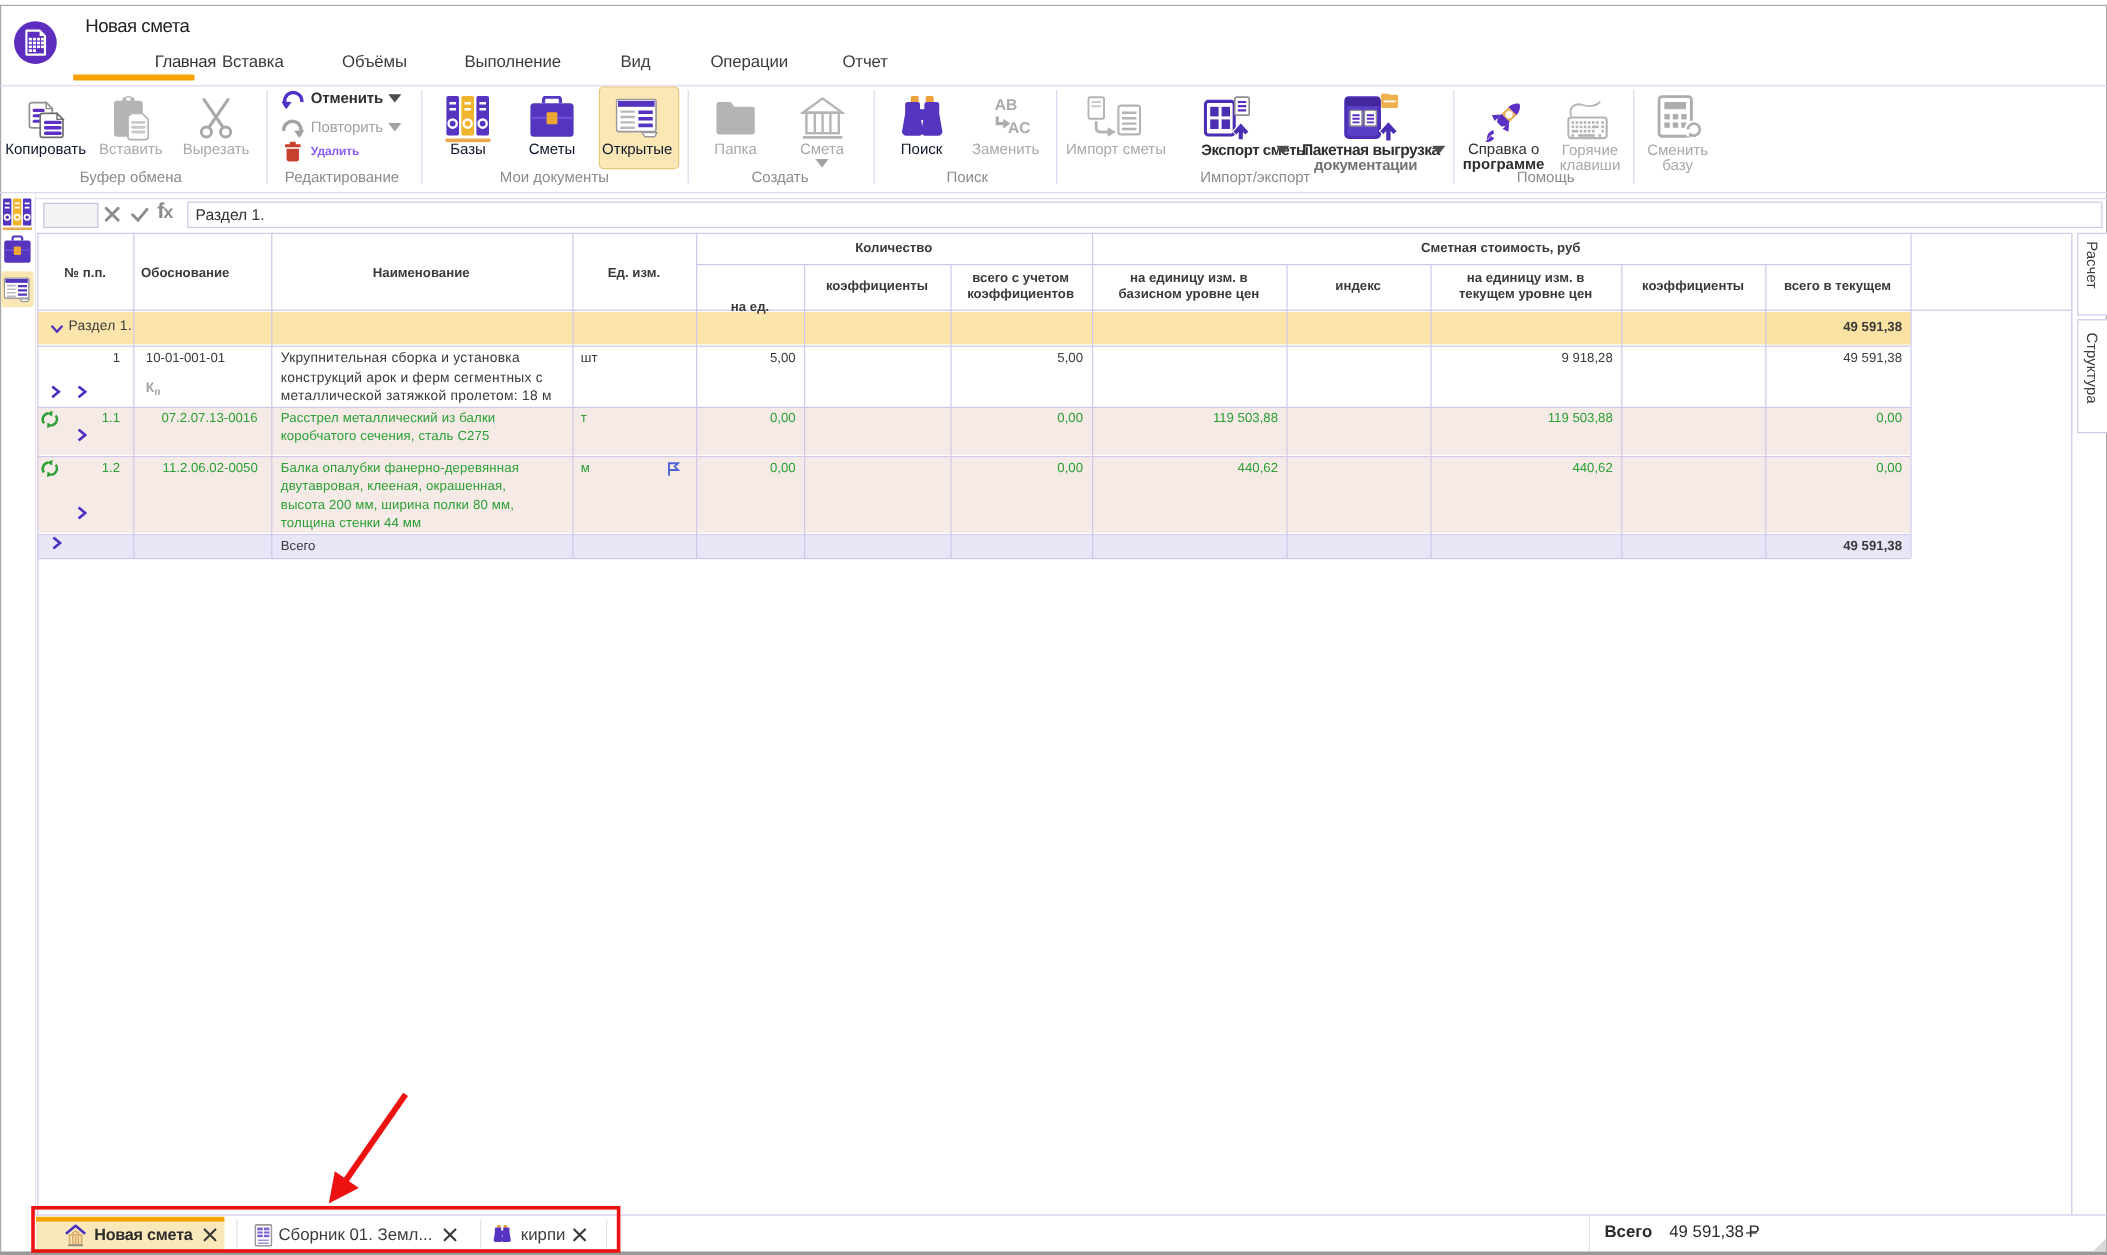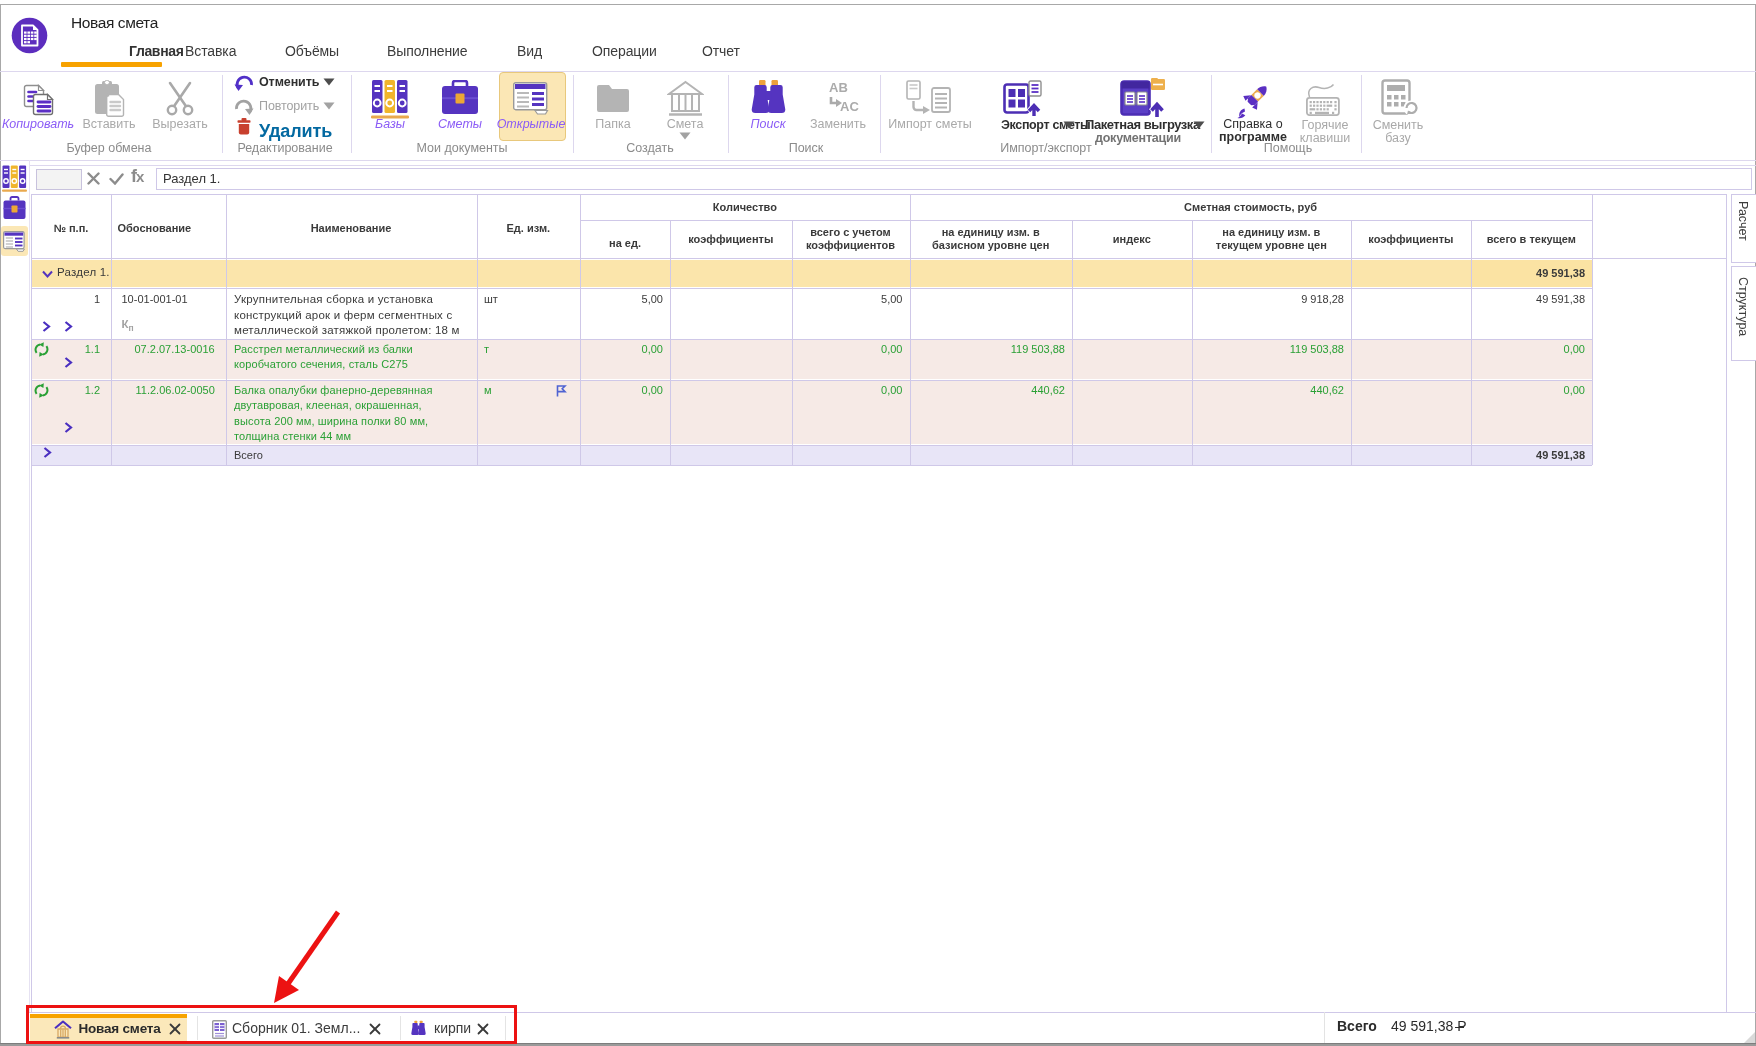--- a/index.html
+++ b/index.html
@@ -2,21 +2,21 @@
 <html><head>
 <meta charset="utf-8">
 <style>
 html,body{margin:0;padding:0;}
 body{width:1756px;height:1046px;overflow:hidden;background:#fff;font-family:"Liberation Sans",sans-serif;}
 #app{position:relative;width:1756px;height:1046px;background:#fff;}
 .t{position:absolute;white-space:nowrap;color:#3c3c3c;line-height:1.12;}
 .vl{position:absolute;width:1px;background:#cfc8e8;}
 .hl{position:absolute;height:1px;background:#cfc8e8;}
 .ico{position:absolute;}
-.lbl{position:absolute;font-size:12.5px;color:#8b5cf6;text-align:center;white-space:nowrap;transform:translateX(-50%);line-height:1.12;font-style:italic;}
+.lbl{position:absolute;font-size:12.5px;color:#0f172a;text-align:center;white-space:nowrap;transform:translateX(-50%);line-height:1.12;}
 .lblg{position:absolute;font-size:12.5px;color:#a9a9a9;text-align:center;white-space:nowrap;transform:translateX(-50%);line-height:1.12;}
 .grp{position:absolute;top:141px;font-size:12.5px;color:#8b8b8b;text-align:left;white-space:nowrap;transform:translateX(-50%);}
 .sep{position:absolute;top:75px;height:78px;width:1px;background:#ddd7ee;}
 .hb{font-size:11px;font-weight:bold;line-height:13px;color:#3a3a3a;}
 .tb{font-size:11px;line-height:13px;color:#3a3a3a;}
 .nm{font-size:11.5px;letter-spacing:0.22px;}
 .nm2{font-size:11px;letter-spacing:0.12px;}
 .grn{color:#2aa035;}
 #rub{position:relative;display:inline-block;}
 #rubbar{position:absolute;left:-2px;top:8.2px;width:8.5px;height:1.3px;background:#2b2b2b;}
@@ -47,21 +47,21 @@
   <rect x="13" y="20.9" width="2.6" height="2.2"></rect>
         <rect x="16.4" y="20.9" width="2.6" height="2.2"></rect>
         <rect x="19.8" y="20.9" width="2.6" height="2.2"></rect>
         <rect x="23.2" y="20.9" width="2.6" height="2.2"></rect>
   <rect x="13" y="24.1" width="2.6" height="2.2"></rect>
         <rect x="16.4" y="24.1" width="2.6" height="2.2"></rect>
  </g>
 </svg>
 <div class="t" style="left:71px;top:14px;font-size:15.5px;letter-spacing:-0.4px;color:#222;">Новая смета</div>
 
-<div class="t" style="left:85px;top:44px;font-size:14px;font-weight:bold;letter-spacing:-0.35px;color:#333;padding-left:44px;">Главная</div>
+<div class="t" style="left:85px;top:44px;font-size:14px;font-weight:normal;letter-spacing:-0.35px;color:#333;padding-left:44px;">Главная</div>
 <div class="t" style="left:185px;top:44px;font-size:14px;letter-spacing:-0.1px;">Вставка</div>
 <div class="t" style="left:285px;top:44px;font-size:14px;letter-spacing:-0.1px;">Объёмы</div>
 <div class="t" style="left:387px;top:44px;font-size:14px;letter-spacing:-0.1px;">Выполнение</div>
 <div class="t" style="left:517px;top:44px;font-size:14px;letter-spacing:-0.1px;">Вид</div>
 <div class="t" style="left:592px;top:44px;font-size:14px;letter-spacing:-0.1px;">Операции</div>
 <div class="t" style="left:702px;top:44px;font-size:14px;letter-spacing:-0.1px;">Отчет</div>
 <div style="position:absolute;left:61px;top:62px;width:101px;height:5px;background:#f7a200;border-radius:1px;"></div>
 <div class="hl" style="left:0;top:71px;width:1756px;background:#ddd7ee;"></div>
 
 <svg class="ico" style="left:22px;top:82px;" width="34" height="34" viewBox="0 0 34 34">
@@ -119,21 +119,21 @@
 </svg>
 <div class="t" style="left:259px;top:99px;font-size:12.5px;letter-spacing:-0.1px;color:#a2a2a2;">Повторить</div>
 <svg class="ico" style="left:323px;top:102px;" width="12" height="8" viewBox="0 0 12 8">
       <path d="M0.5 0.5 h11 l-5.5 7 z" fill="#a2a2a2"></path>
     </svg>
 <svg class="ico" style="left:237px;top:118px;" width="14" height="17" viewBox="0 0 14 17">
  <rect x="0.5" y="2.2" width="13" height="2.6" rx="0.8" fill="#c8402e"></rect>
  <rect x="4.5" y="0" width="5" height="3" rx="1" fill="#c8402e"></rect>
  <path d="M1.8 6 h10.4 v8.6 a2 2 0 0 1 -2 2 h-6.4 a2 2 0 0 1 -2 -2 z" fill="#c8402e"></path>
 </svg>
-<div class="t" style="left:259px;top:121px;font-size:18px;font-weight:bold;letter-spacing:-0.1px;color:#0369a1;">Удалить</div>
+<div class="t" style="left:259px;top:121px;font-size:10px;font-weight:bold;letter-spacing:-0.1px;color:#8b5cf6;">Удалить</div>
 
 <svg class="ico" style="left:371px;top:79px;" width="38" height="40" viewBox="0 0 38 40">
  <g>
   <rect x="1" y="1" width="10.5" height="33" rx="1.5" fill="#5534c0"></rect>
   <rect x="13.5" y="1" width="10.5" height="33" rx="1.5" fill="#f0b52c"></rect>
   <rect x="26" y="1" width="10.5" height="33" rx="1.5" fill="#5534c0"></rect>
   <g stroke="#fff" stroke-width="2">
           <line x1="3.5" y1="7" x2="9" y2="7"></line>
           <line x1="3.5" y1="12" x2="9" y2="12"></line>
           <line x1="16" y1="7" x2="21.5" y2="7"></line>
@@ -454,21 +454,21 @@
 <div class="vl" style="left:1350.9px;top:219.5px;height:245.5px;"></div>
 <div class="vl" style="left:1470.8px;top:219.5px;height:245.5px;"></div>
 <div class="vl" style="left:1591.7px;top:194px;height:271px;"></div>
 
 <div class="t hb" style="left:71px;top:221.5px;transform:translateX(-50%);">№ п.п.</div>
 <div class="t hb" style="left:117.5px;top:221.5px;">Обоснование</div>
 <div class="t hb" style="left:351px;top:221.5px;transform:translateX(-50%);">Наименование</div>
 <div class="t hb" style="left:528.3px;top:221.5px;transform:translateX(-50%);">Ед. изм.</div>
 <div class="t hb" style="left:744.8px;top:200.5px;transform:translateX(-50%);">Количество</div>
 <div class="t hb" style="left:1250.6px;top:200.5px;transform:translateX(-50%);">Сметная стоимость, руб</div>
-<div class="t hb" style="left:625px;top:237px;transform:translateX(-50%);">на ед.</div>
+<div class="t hb" style="left:625px;top:250px;transform:translateX(-50%);">на ед.</div>
 <div class="t hb" style="left:730.8px;top:232.5px;transform:translateX(-50%);">коэффициенты</div>
 <div class="t hb" style="left:850.5px;top:225.5px;transform:translateX(-50%);text-align:center;">всего с учетом<br>коэффициентов</div>
 <div class="t hb" style="left:990.7px;top:225.5px;transform:translateX(-50%);text-align:center;">на единицу изм. в<br>базисном уровне цен</div>
 <div class="t hb" style="left:1131.8px;top:232.5px;transform:translateX(-50%);">индекс</div>
 <div class="t hb" style="left:1271.3px;top:225.5px;transform:translateX(-50%);text-align:center;">на единицу изм. в<br>текущем уровне цен</div>
 <div class="t hb" style="left:1410.9px;top:232.5px;transform:translateX(-50%);">коэффициенты</div>
 <div class="t hb" style="left:1531.3px;top:232.5px;transform:translateX(-50%);">всего в текущем</div>
 
 <svg class="ico" style="left:42px;top:270px;" width="11" height="8" viewBox="0 0 11 8">
       <path d="M1 1.5 l4.5 5 l4.5 -5" fill="none" stroke="#5433be" stroke-width="2"></path>

